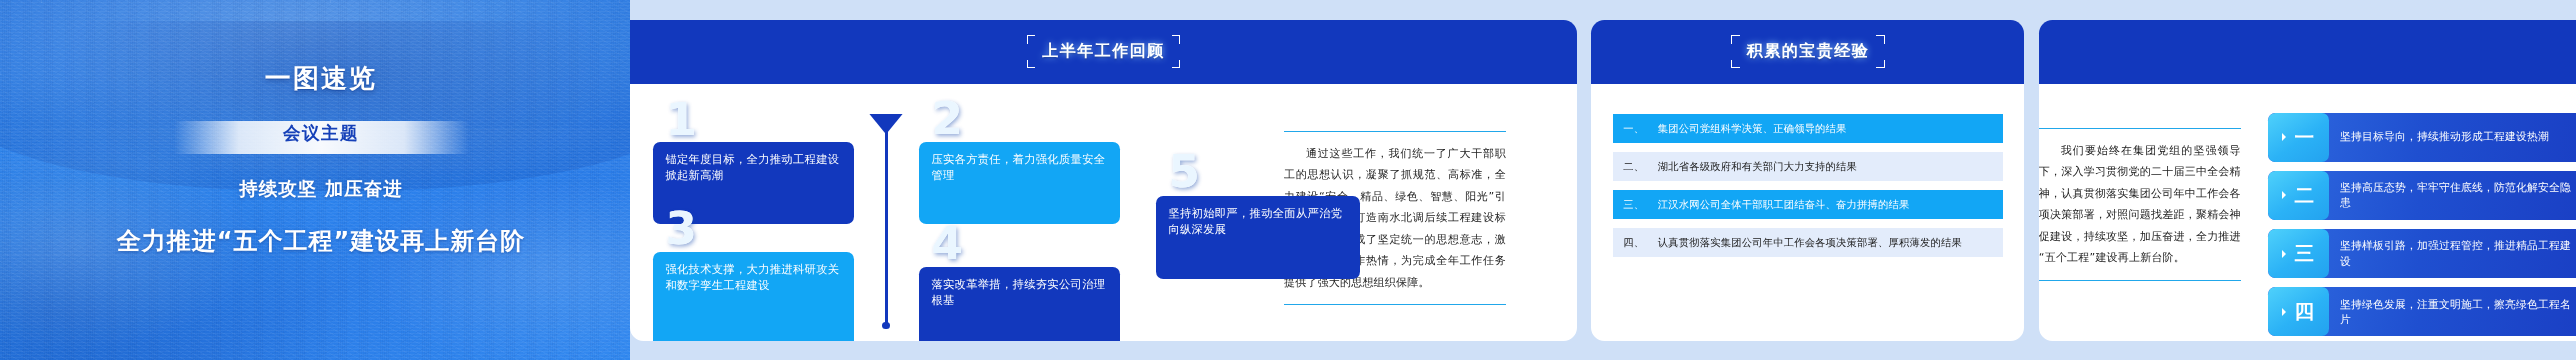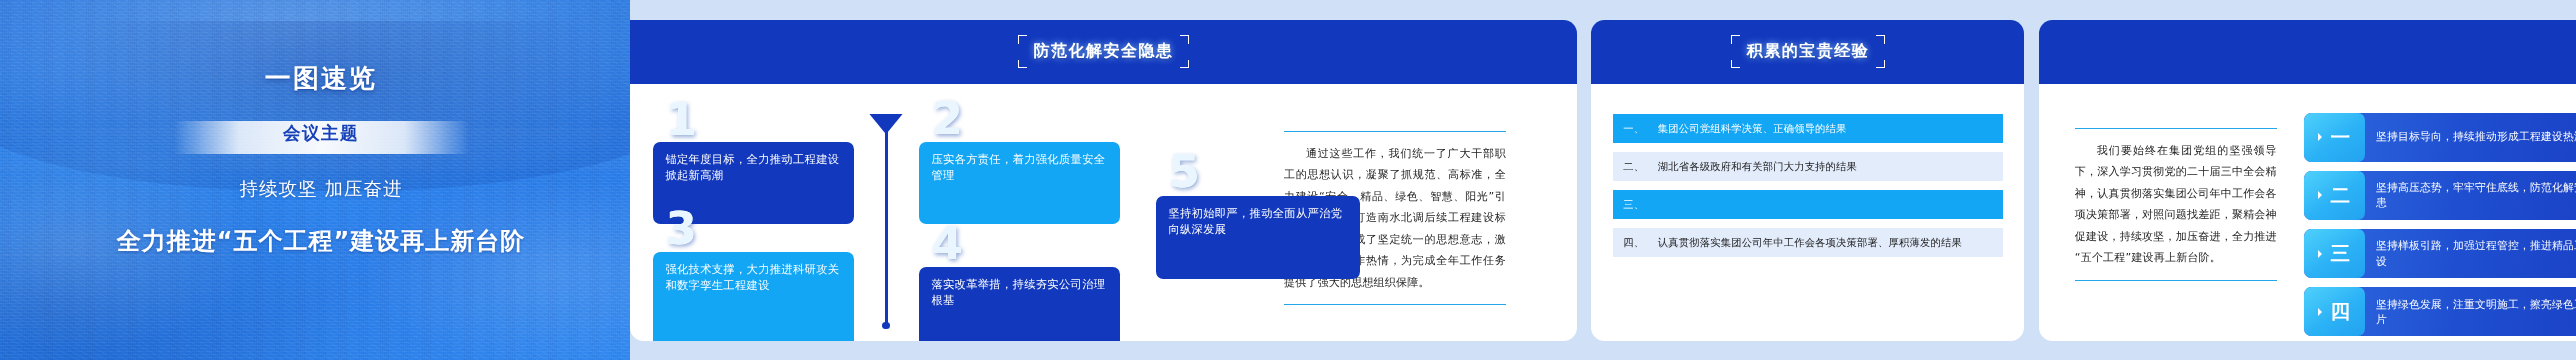--- a/index.html
+++ b/index.html
@@ -66,21 +66,21 @@
     white-space:nowrap;
     font-family:"DejaVu Sans","Liberation Sans",sans-serif;
   }
   .themebar{
     position:relative;margin-top:25px;width:295px;height:33px;
     display:flex;align-items:flex-start;justify-content:center;
     background:linear-gradient(90deg,rgba(255,255,255,0) 0%,rgba(255,255,255,.82) 22%,rgba(255,255,255,.96) 50%,rgba(255,255,255,.82) 78%,rgba(255,255,255,0) 100%);
   }
   .themebar span{font-size:17.5px;font-weight:700;color:#1540b8;letter-spacing:1.5px;
     font-family:"DejaVu Sans","Liberation Sans",sans-serif;}
-  .slogan1{margin-top:21.6px;font-size:18.5px;font-weight:400;color:#ffffff;letter-spacing:1px;
+  .slogan1{margin-top:21.6px;font-size:18.5px;font-weight:700;color:#ffffff;letter-spacing:1px;
     text-shadow:0 1px 3.1px rgba(10,45,120,.45);font-family:"DejaVu Sans","Liberation Sans",sans-serif;}
   .slogan2{margin-top:24px;font-size:24px;font-weight:700;color:#ffffff;letter-spacing:1px;
     text-shadow:0 1px 3.1px rgba(10,45,120,.45);font-family:"DejaVu Sans","Liberation Sans",sans-serif;}
 
   
   .panel{position:relative;height:361px;flex:0 0 auto;display:flex;flex-direction:column;}
   .panel-hd{
     position:relative;height:64px;margin-top:19.6px;
     background:#1238bd;border-radius:13.4px 13.4px 0 0;
     display:flex;align-items:center;justify-content:center;
@@ -161,21 +161,21 @@
     font-family:"DejaVu Sans","Liberation Sans",sans-serif;
   }
   .exp .ord{flex:0 0 auto;font-weight:500;}
   .exp.on{background:#12a6f5;color:#ffffff;}
   .exp.off{background:#e3ecfb;color:#1a1a1a;}
 
   
   .p3{flex:0 0 1291px;margin-left:14.4px;}
   .p3 .panel-hd{border-radius:13.4px 13.4px 0 0;}
   .p3 .panel-bd{border-radius:0 0 13.4px 13.4px;display:flex;align-items:flex-start;}
-  .p3 .para-wrap{width:202px;margin-left:36px;margin-top:33px;}
+  .p3 .para-wrap{width:202px;margin-top:33px;}
   .cols{display:flex;gap:12.4px;margin-left:27px;margin-top:29px;}
   .col{display:flex;flex-direction:column;gap:9.3px;width:319px;}
   .kw{
     position:relative;display:flex;align-items:stretch;height:49px;border-radius:7.2px;
     background:linear-gradient(100deg,#2f6ae0 0%,#1f4fd0 48%,#1a3fc4 100%);
     overflow:hidden;
   }
   .kw .badge{
     flex:0 0 61px;border-radius:7.2px;
     background:linear-gradient(145deg,#4fd1fb 0%,#2bb2f6 55%,#23a2ef 100%);
@@ -213,21 +213,21 @@
     </div>
   </section>
 
   <section class="panel p1">
     <header class="panel-hd">
       <div class="tt">
         <span class="brk tl"></span>
         <span class="brk tr"></span>
         <span class="brk bl"></span>
         <span class="brk br"></span>
-        <span>防范化解安全隐患</span>
+        <span>上半年工作回顾</span>
       </div>
     </header>
     <div class="panel-bd">
 
       <div class="flowzone">
         <div class="vcap"></div>
         <div class="vline"></div>
 
         <div class="step navy s1">
           <span class="num">1</span>
@@ -276,20 +276,21 @@
       <div class="exp on">
         <span class="ord">一、</span>
         <span>集团公司党组科学决策、正确领导的结果</span>
       </div>
       <div class="exp off">
         <span class="ord">二、</span>
         <span>湖北省各级政府和有关部门大力支持的结果</span>
       </div>
       <div class="exp on">
         <span class="ord">三、</span>
+        <span>江汉水网公司全体干部职工团结奋斗、奋力拼搏的结果</span>
       </div>
       <div class="exp off">
         <span class="ord">四、</span>
         <span>认真贯彻落实集团公司年中工作会各项决策部署、厚积薄发的结果</span>
       </div>
     </div>
   </section>
 
   <section class="panel p3">
     <header class="panel-hd">

